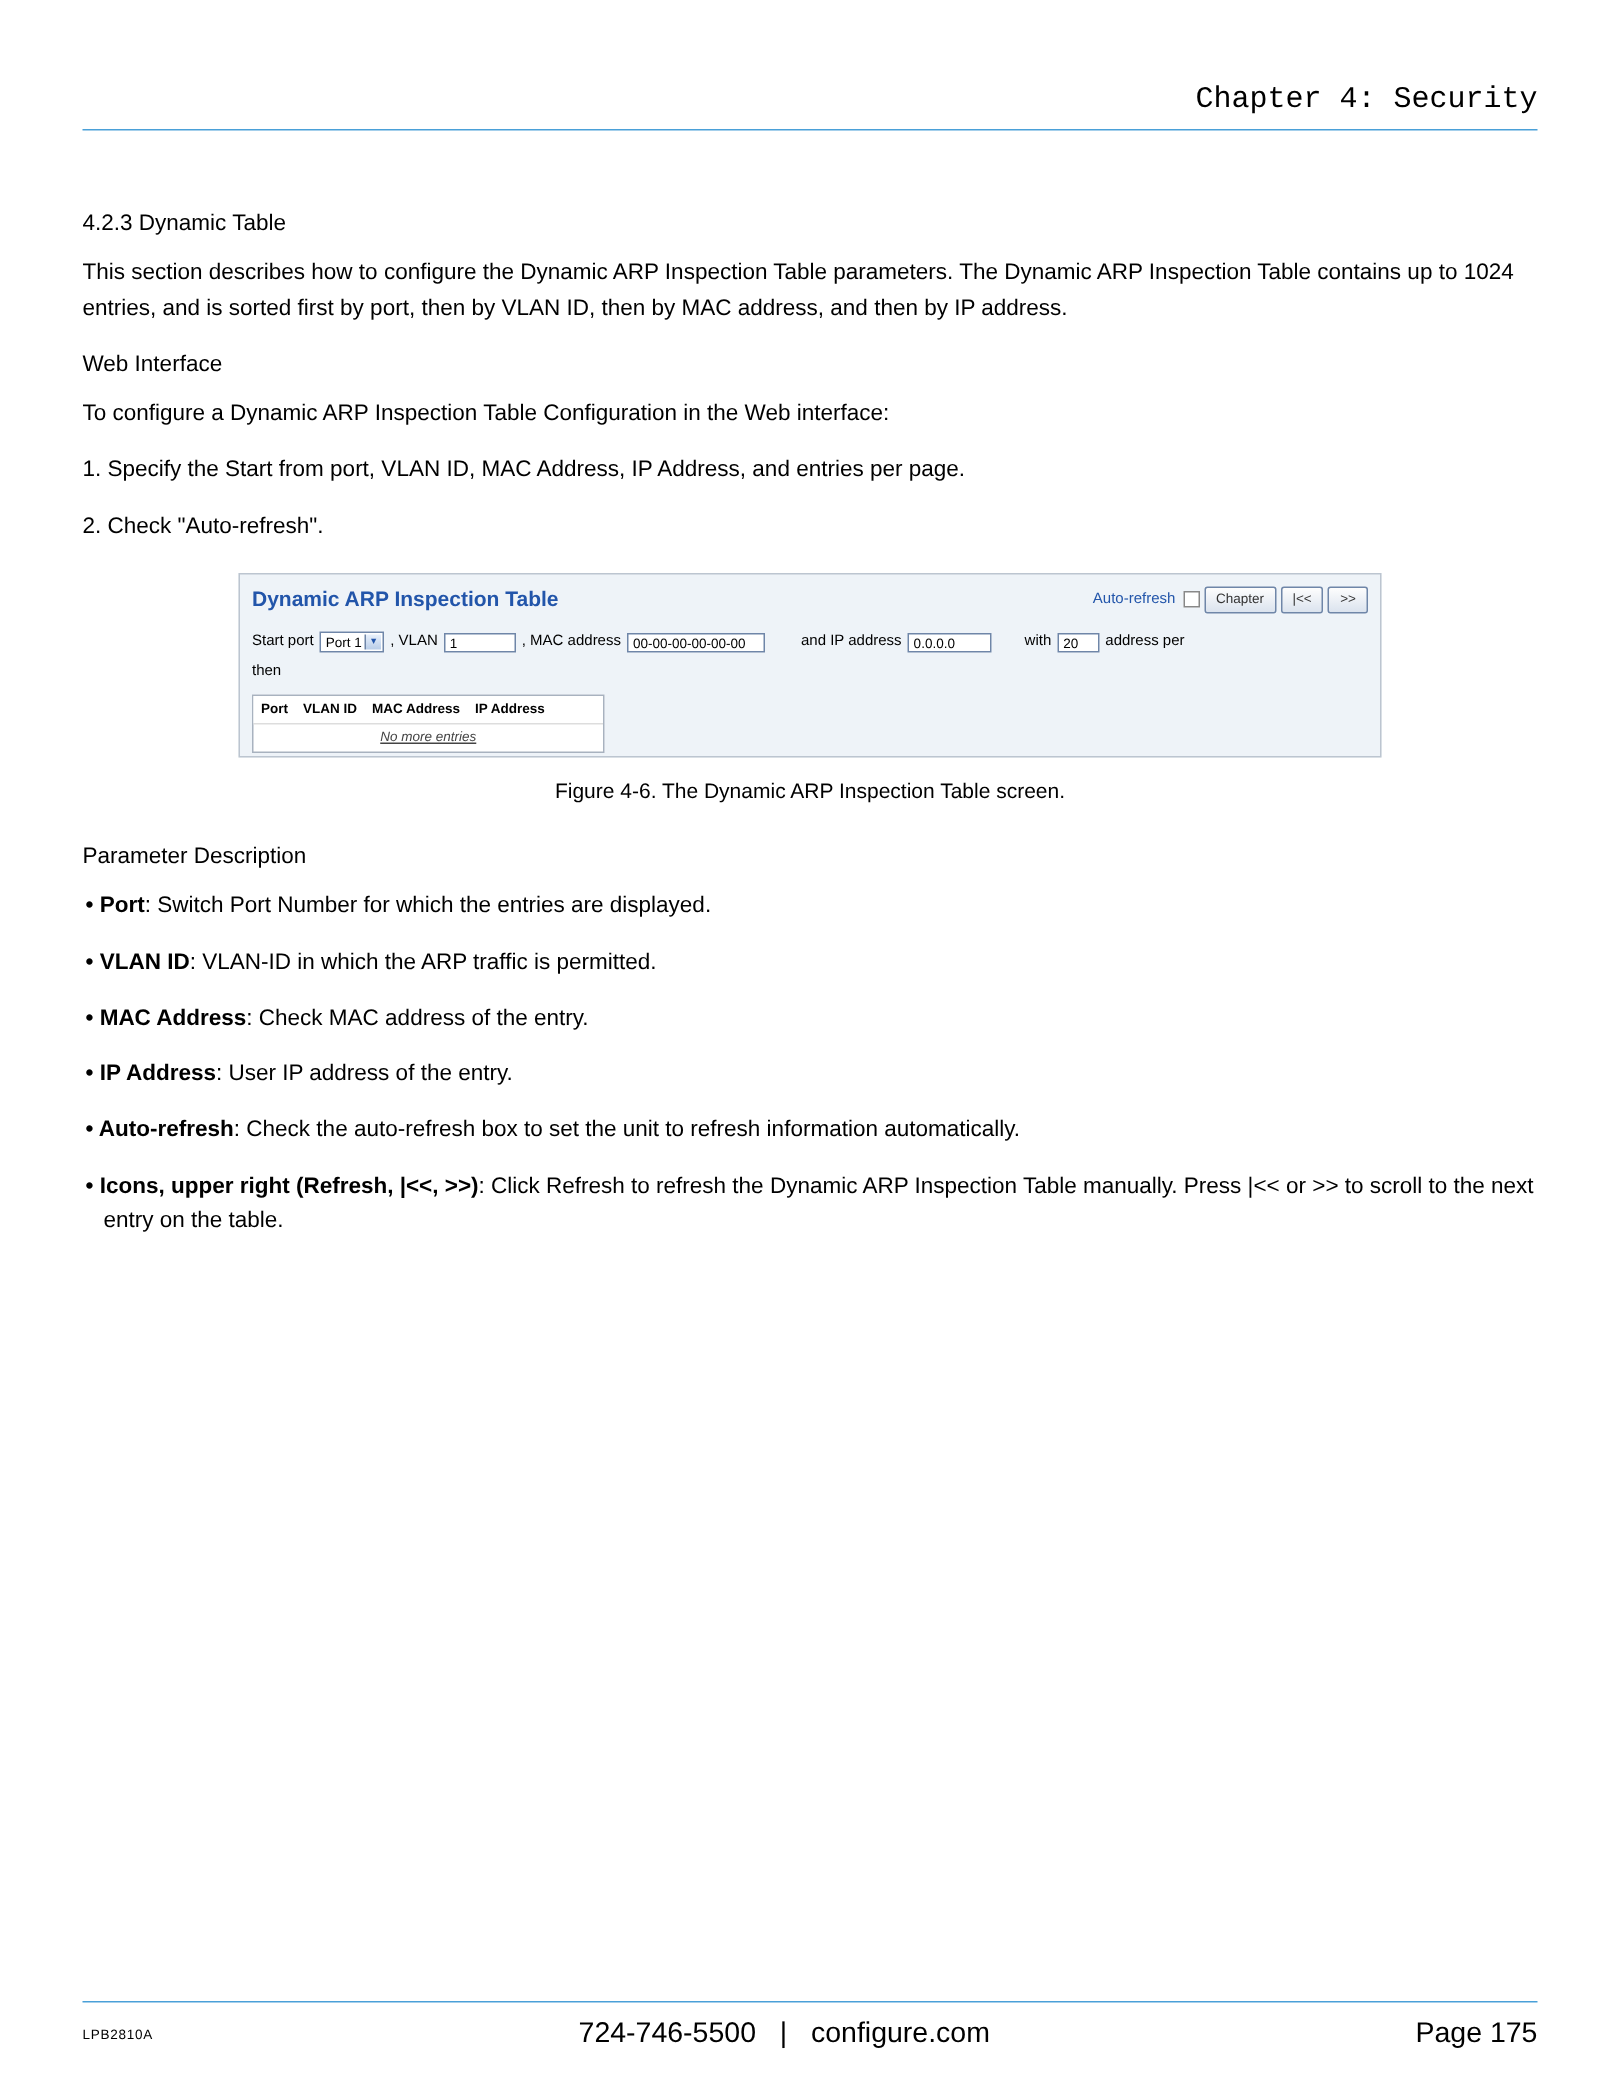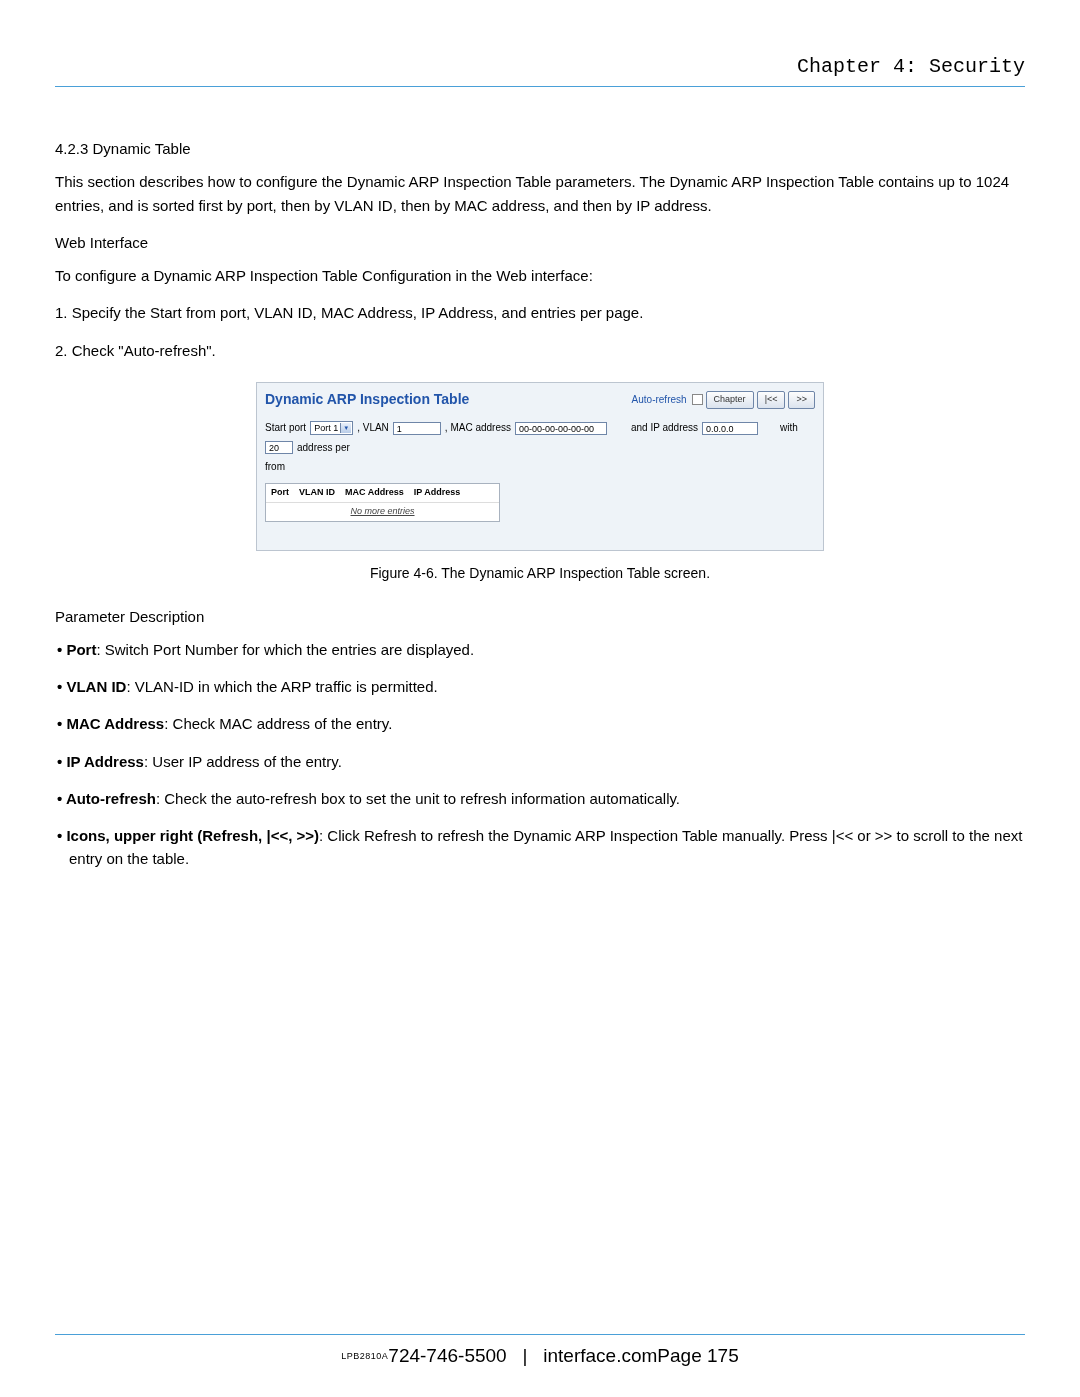--- a/index.html
+++ b/index.html
@@ -30,24 +30,24 @@
   }
   .body-text { font-size: 15px; line-height: 1.55; }
   .section-title { font-weight: 400; margin: 0 0 10px 0; }
   .para { margin: 0 0 14px 0; }
   .bullet { margin: 0 0 14px 0; padding-left: 14px; text-indent: -12px; }
   .bullet-dot::before { content: "• "; font-weight: 700; }
 
   
   .app-shot {
     margin: 20px auto 0 auto;
-    width: 568px;
+    width: 762px;
     background: #eef3f8;
     border: 1px solid #bcc5d0;
-    padding: 6px 8px 28px 8px;
+    padding: 6px 8px 2px 8px;
     font-size: 10px;
     color: #000;
   }
   .app-title-row { display: flex; align-items: center; justify-content: space-between; margin-bottom: 10px;}
   .app-title { color: #2255aa; font-weight: 700; font-size: 14px; }
   .app-ctrls { display: flex; align-items: center; gap: 3px; }
   .auto-label { color: #2255aa; margin-right: 2px; }
   .chk { width: 11px; height: 11px; border: 1px solid #888; background: #fff; display: inline-block; vertical-align: middle; }
   .btn {
     font-size: 9px;
@@ -96,21 +96,21 @@
   .mini-table .hdr div { padding: 2px 5px; }
   .mini-table .row-empty { font-style: italic; text-align: center; padding: 2px 0; color: #444; border-top: 1px solid #ddd; text-decoration: underline; }
 
   .figure-caption { text-align: center; font-size: 14px; margin: 12px 0 20px 0; }
 
   .footer {
     position: absolute;
     bottom: 30px; left: 55px; right: 55px;
     border-top: 1px solid #4aa0d8;
     padding-top: 10px;
-    display: flex; align-items: center; justify-content: center;
+    display: flex; align-items: center; justify-content: space-between;
     font-size: 17px;
   }
   .footer .model { font-size: 9px; letter-spacing: 0.5px; }
   .footer .center { font-size: 19px; }
   .footer .pg { font-size: 19px; }
 </style>
 </head>
 <body>
 
 <div class="page">
@@ -146,21 +146,21 @@
         <span>, VLAN</span>
         <span class="inp" style="width:48px">1</span>
         <span>, MAC address</span>
         <span class="inp" style="width:92px">00-00-00-00-00-00</span>
         <span style="margin-left:20px">and IP address</span>
         <span class="inp" style="width:56px">0.0.0.0</span>
         <span style="margin-left:18px">with</span>
         <span class="inp" style="width:28px">20</span>
         <span>address per</span>
       </div>
-      <div>from</div>
+      <div>then</div>
 
       <div class="mini-table">
         <div class="hdr">
           <div>Port</div>
           <div>VLAN ID</div>
           <div>MAC Address</div>
           <div>IP Address</div>
         </div>
         <div class="row-empty">No more entries</div>
       </div>
@@ -174,17 +174,17 @@
     <p class="bullet"><span class="bullet-dot"></span><strong>VLAN ID</strong><span>: VLAN-ID in which the ARP traffic is permitted.</span></p>
     <p class="bullet"><span class="bullet-dot"></span><strong>MAC Address</strong><span>: Check MAC address of the entry.</span></p>
     <p class="bullet"><span class="bullet-dot"></span><strong>IP Address</strong><span>: User IP address of the entry.</span></p>
     <p class="bullet"><span class="bullet-dot"></span><strong>Auto-refresh</strong><span>: Check the auto-refresh box to set the unit to refresh information automatically.</span></p>
     <p class="bullet"><span class="bullet-dot"></span><strong>Icons, upper right (Refresh, |&lt;&lt;, &gt;&gt;)</strong><span>: Click Refresh to refresh the Dynamic ARP Inspection Table manually. Press |&lt;&lt; or &gt;&gt; to scroll to the next entry on the table.</span></p>
   </div>
 
   <div class="footer">
     <span class="model">LPB2810A</span>
     <span class="center">
-      <span>724-746-5500</span>&nbsp;&nbsp;&nbsp;<span>|</span>&nbsp;&nbsp;&nbsp;<span>interface.com</span>
+      <span>724-746-5500</span>&nbsp;&nbsp;&nbsp;<span>|</span>&nbsp;&nbsp;&nbsp;<span>configure.com</span>
     </span>
     <span class="pg">Page 175</span>
   </div>
 </div>
 
 </body></html>

